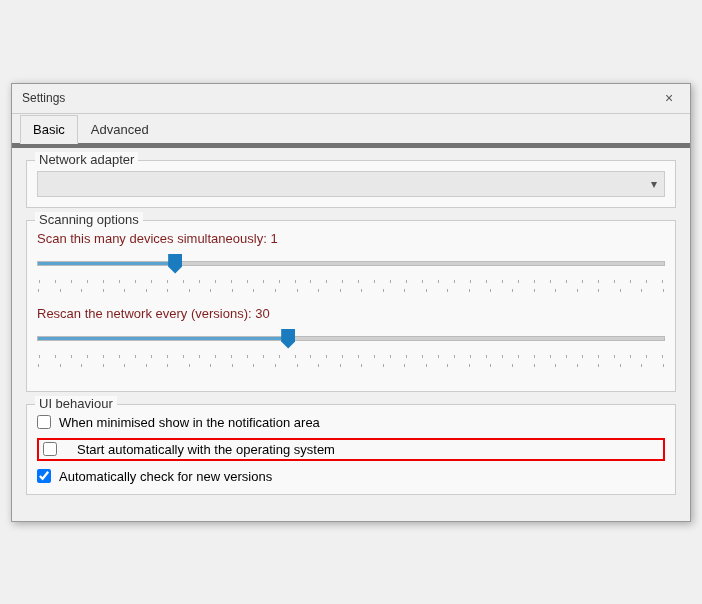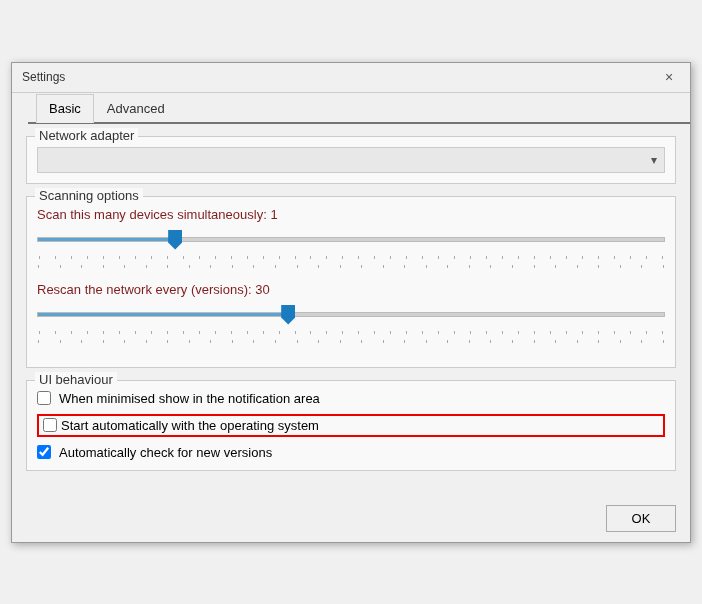--- a/index.html
+++ b/index.html
@@ -39,24 +39,23 @@
       display: flex;
       align-items: center;
       justify-content: center;
       cursor: pointer;
       color: #555;
       font-size: 14px;
     }
     .tab-bar {
       display: flex;
       padding: 0 8px;
-      border-bottom: 2px solid #737373;
+      border-bottom: 5px solid #737373;
       background: #f0f0f0;
       gap: 0;
-      margin-left: 16px;
     }
     .tab {
       padding: 6px 12px;
       cursor: pointer;
       font-size: 13px;
       border: 1px solid transparent;
       position: relative;
       top: 1px;
       color: #333;
     }
@@ -140,21 +139,21 @@
     }
     .checkbox-label {
       font-size: 13px;
       color: #000;
     }
     .highlighted-row {
       border: 2px solid #e00;
       padding: 2px 4px;
       display: flex;
       align-items: center;
-      gap: 4px;
+      gap: 20px;
       margin-bottom: 8px;
     }
     .highlighted-row input[type=checkbox] {
       width: 14px;
       height: 14px;
       cursor: pointer;
       flex-shrink: 0;
     }
     .footer {
       display: flex;
@@ -426,16 +425,13 @@
         <div class="checkbox-row">
           <input type="checkbox" id="cb3" checked="" style="">
           <label class="checkbox-label" for="cb3">Automatically check for new versions</label>
         </div>
 
       </div>
     </div>
 
   </div>
 
-  <div class="footer">
-    <button class="ok-btn">OK</button>
-  </div>
 </div>
 
 </body></html>

